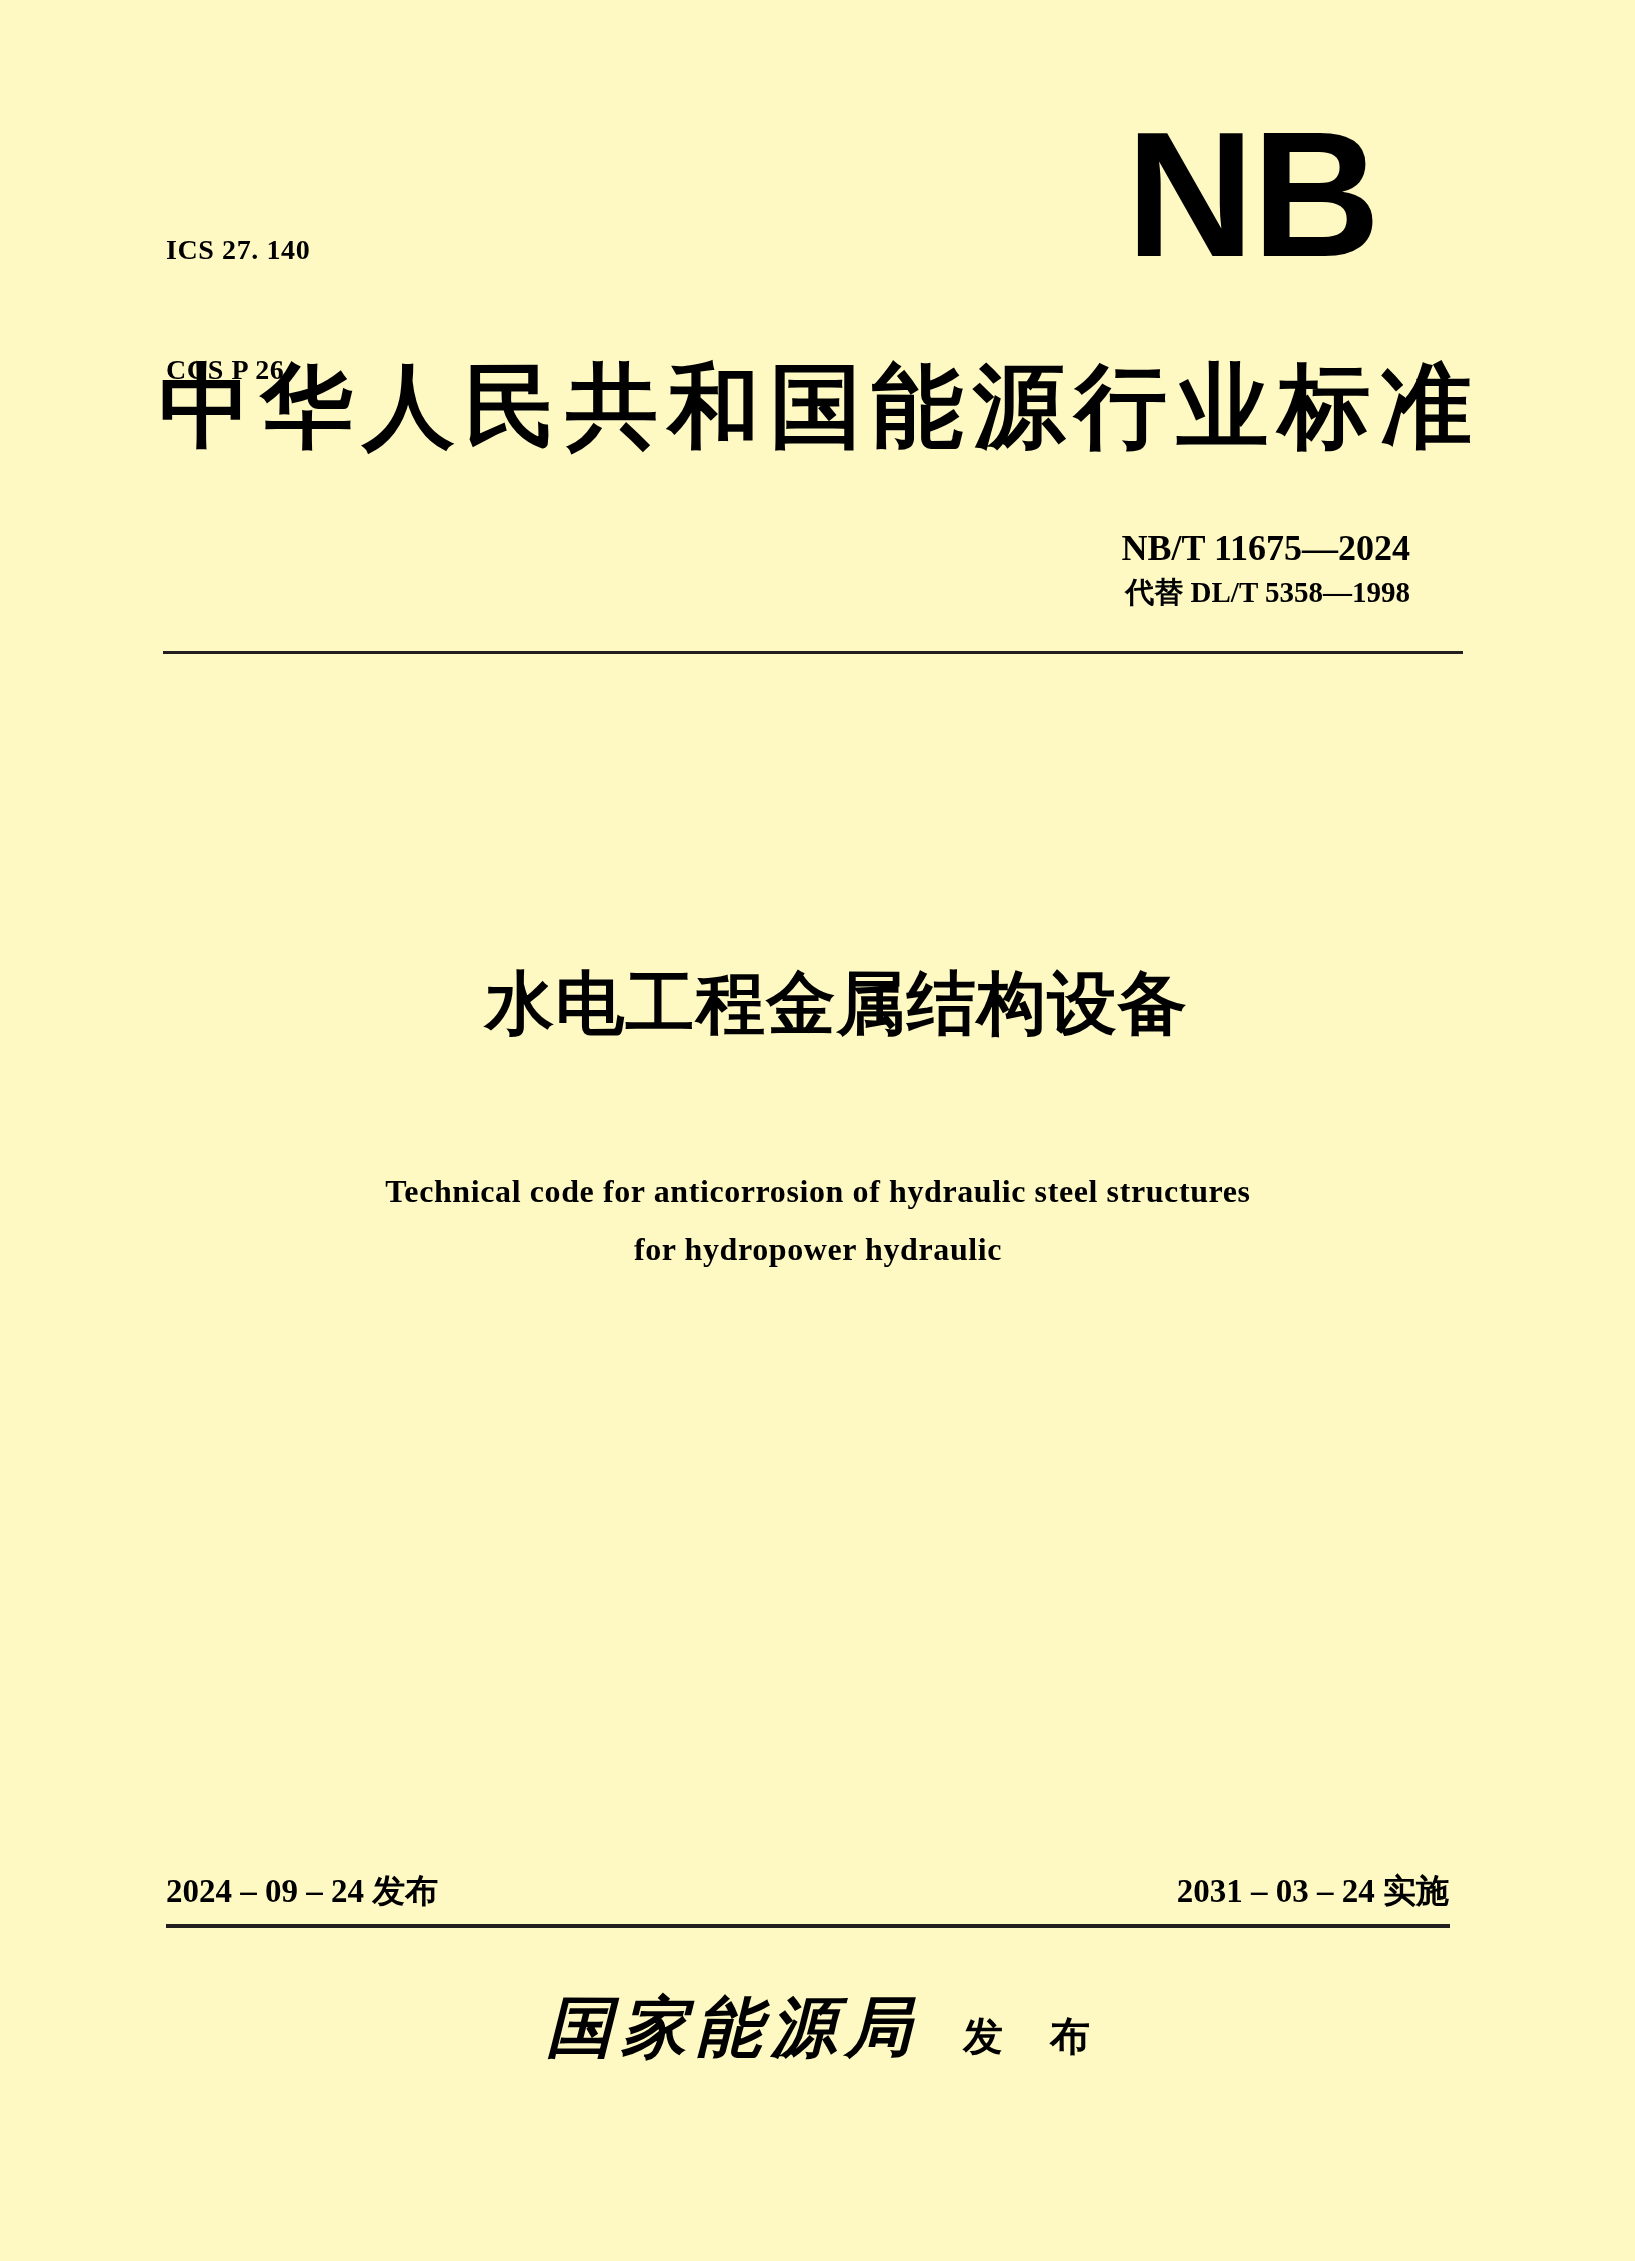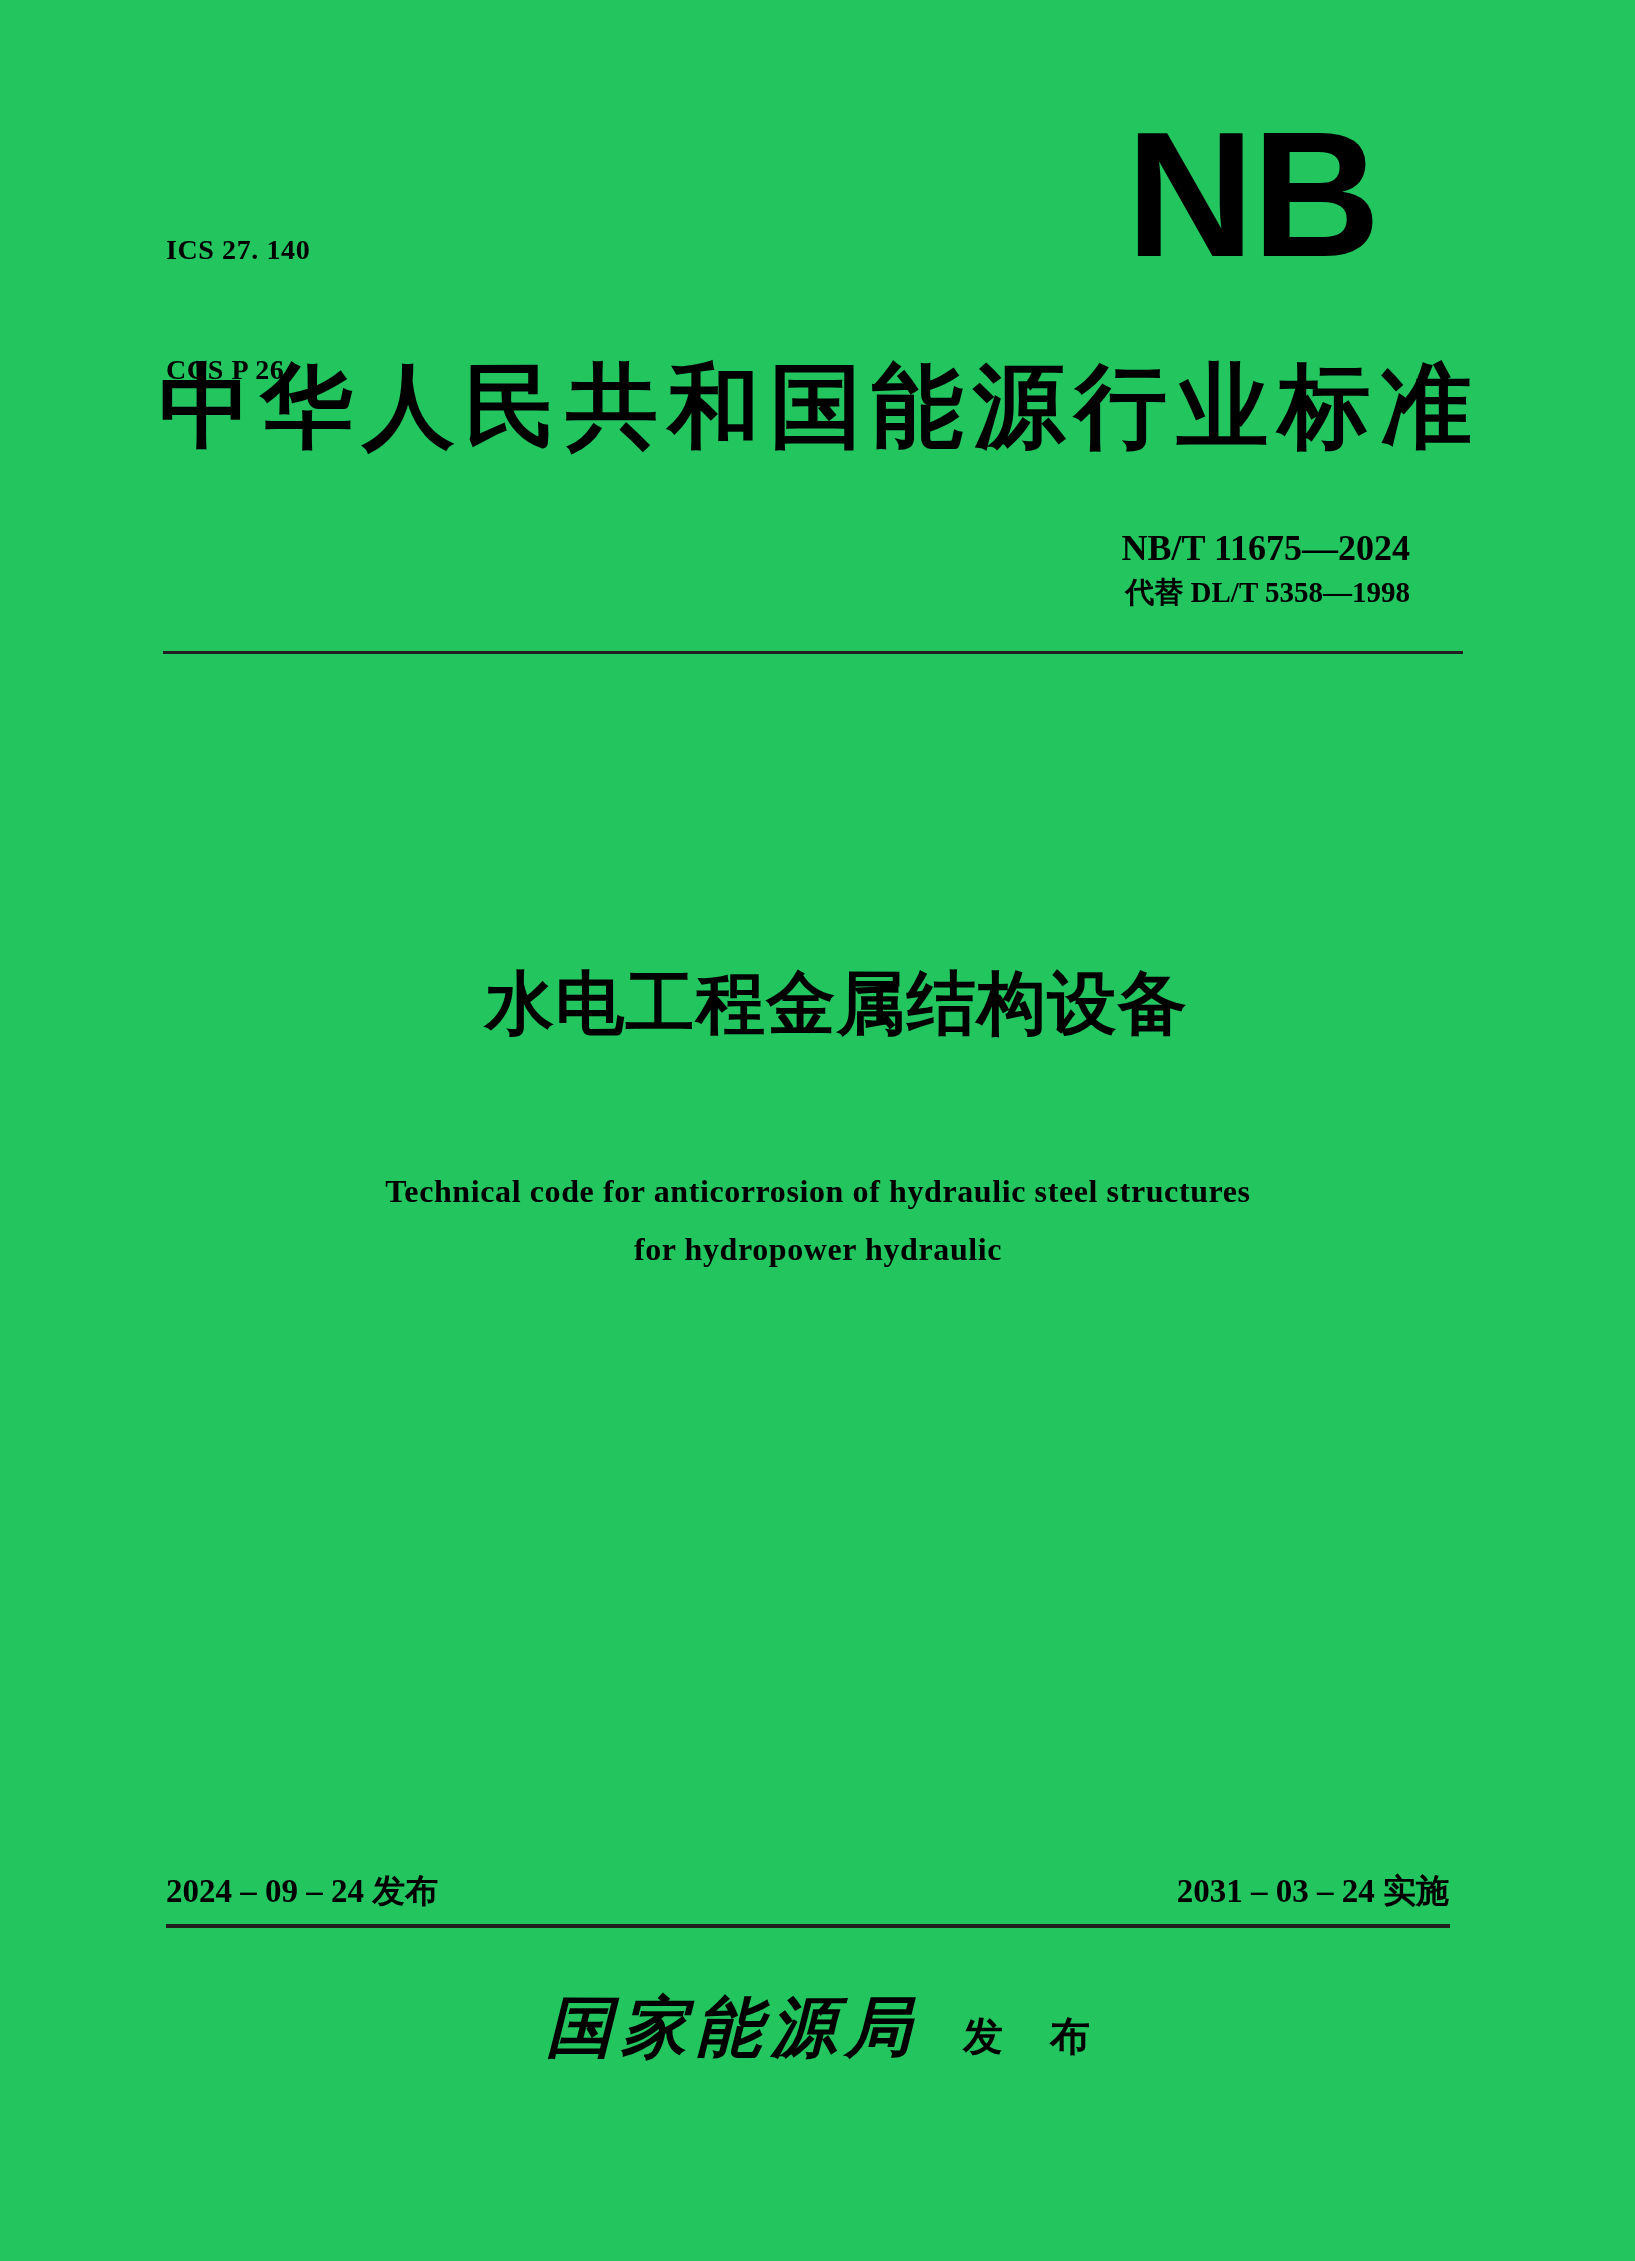--- a/index.html
+++ b/index.html
@@ -3,21 +3,21 @@
 <meta charset="utf-8">
 <style>
   * { margin: 0; padding: 0; box-sizing: border-box; }
   html, body { background: #ffffff; }
   body { font-family: "Liberation Serif", "DejaVu Serif", serif; }
 
   .page {
     position: relative;
     width: 1636px;
     height: 2261px;
-    background: #22c55e;
+    background: #fef9c3;
     color: #000000;
     overflow: hidden;
   }
 
   
   .codes {
     position: absolute;
     left: 166px;
     top: 150px;
     font-weight: bold;

